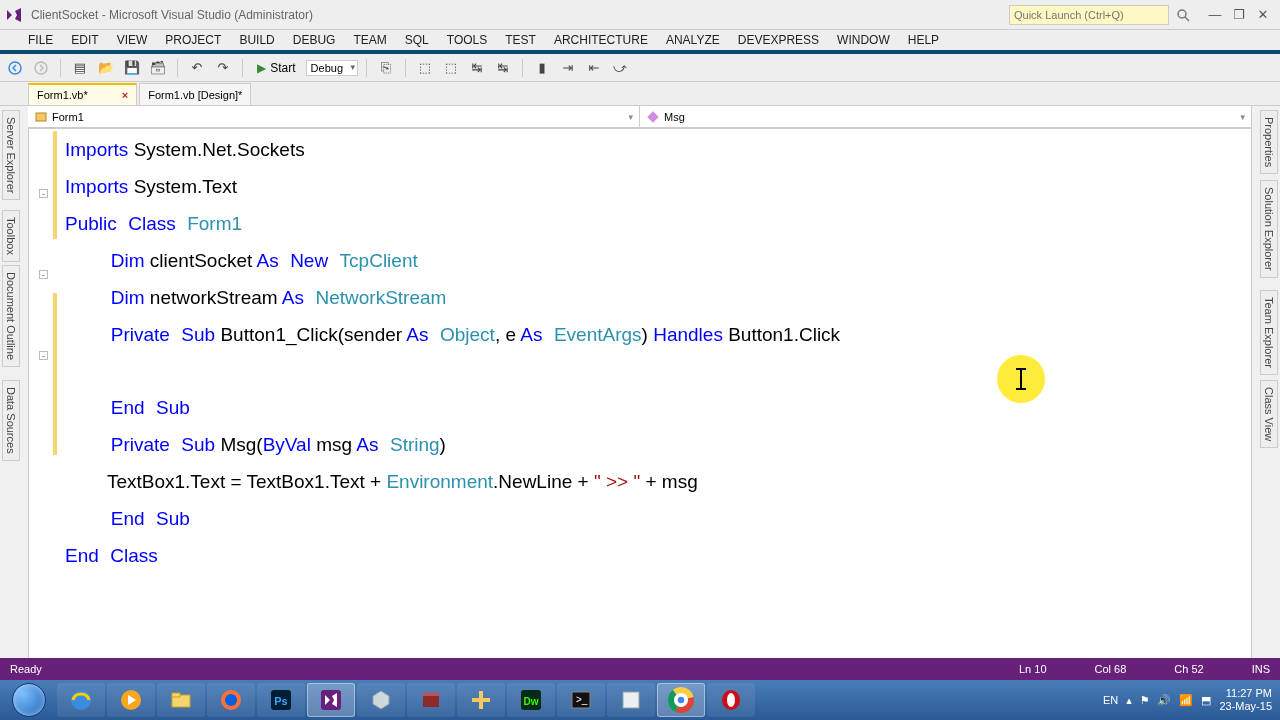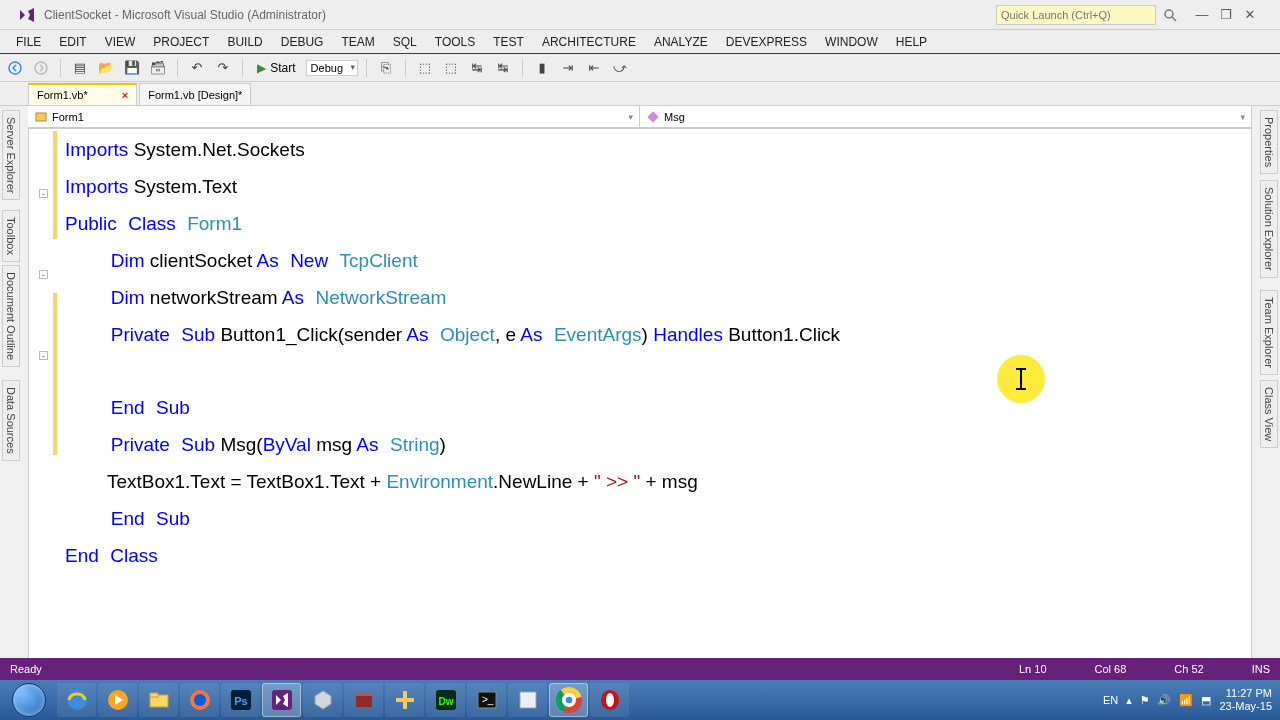--- a/index.html
+++ b/index.html
@@ -1,27 +1,27 @@
 <!DOCTYPE html>
 <html><head>
 <meta charset="utf-8">
 <style>
 * { margin: 0; padding: 0; box-sizing: border-box; font-family: "Segoe UI", Tahoma, sans-serif; }
 body { width: 1280px; height: 720px; overflow: hidden; background: #f0f0f0; position: relative; }
 
 
-.titlebar { height: 30px; background: #eee; display: flex; align-items: center; padding: 0 18px; border-bottom: 1px solid #ccc; }
+.titlebar { height: 30px; background: #eee; display: flex; align-items: center; padding: 0 5px; border-bottom: 1px solid #ccc; }
 .titlebar .logo { width: 18px; height: 18px; margin-right: 8px; display:inline-flex; }
 .titlebar .title { font-size: 12px; color: #666; flex:1; }
 .titlebar .search { width: 160px; height: 20px; border: 1px solid #ccc; font-size: 11px; padding: 0 4px; color:#888; background:#fef9c3; margin-right:4px;}
 .titlebar .winbtn { width: 24px; height: 20px; display:inline-flex; align-items:center; justify-content:center; color:#555; font-size:13px; }
 .searchicon{width:20px;height:20px;display:inline-flex;align-items:center;justify-content:center;color:#777;margin-right:10px;}
 
 
-.menubar { height: 24px; background: #eee; display: flex; align-items: center; padding: 0 8px; gap: 2px; border-bottom:1px solid #0c4a6e;}
+.menubar { height: 24px; background: #eee; display: flex; align-items: center; padding: 0 20px; gap: 2px; border-bottom:4px solid #0c4a6e;}
 .menubar .item { font-size: 12px; padding: 2px 8px; color: #222; cursor: default; }
 
 
 .toolbar { height: 28px; background: #eee; display: flex; align-items: center; padding: 0 4px; gap: 4px; border-bottom: 1px solid #ccc; }
 .toolbar .btn { width: 22px; height: 22px; display:inline-flex; align-items:center; justify-content:center; color:#444; font-size:13px;}
 .toolbar .sep { width: 1px; height: 18px; background: #ccc; margin: 0 4px; }
 .toolbar .start { display:flex; align-items:center; gap:4px; padding:0 6px; font-size:12px;}
 .toolbar .start .tri{color:#388a34;}
 .toolbar .combo { border:1px solid #ccc; background:#fff; font-size:11px; padding:1px 14px 1px 4px; position:relative;}
 .toolbar .combo::after{content:"▾"; position:absolute; right:2px; top:1px; font-size:9px; color:#666;}
@@ -72,21 +72,21 @@
 .zoomrow .zoom{width:60px;}
 .zoomrow .scroll{flex:1;height:14px;background:#f5f5f5;border:1px solid #ddd;position:relative;margin:0 4px;}
 .zoomrow .scroll .thumb{position:absolute;left:0;top:0;bottom:0;width:40px;background:#ccc;}
 .vsstatus{position:absolute;left:0;right:0;bottom:40px;height:22px;background:#68217a;color:#fff;display:flex;align-items:center;padding:0 10px;font-size:11px;justify-content:space-between;margin-top:15px;}
 .vsstatus .right{display:flex;gap:48px;}
 
 
 .taskbar{position:absolute;left:0;right:0;bottom:0;height:40px;background:linear-gradient(#4a7db8,#2a5a96);display:flex;align-items:center;padding:0 2px;}
 .taskbar .start{width:54px;height:40px;display:flex;align-items:center;justify-content:center;}
 .orb{width:34px;height:34px;border-radius:50%;background:radial-gradient(circle at 30% 30%,#7cc0ff,#1a5fb4);border:1px solid #0a3d7a;box-shadow:inset 0 0 6px rgba(255,255,255,.6);position:relative;}
-.tbicon{width:39px;height:34px;margin:0 1px;border-radius:3px;display:flex;align-items:center;justify-content:center;background:rgba(255,255,255,.08);}
+.tbicon{width:48px;height:34px;margin:0 1px;border-radius:3px;display:flex;align-items:center;justify-content:center;background:rgba(255,255,255,.08);}
 .tbicon.active{background:rgba(255,255,255,.25);box-shadow:inset 0 0 0 1px rgba(255,255,255,.4);}
 .tray{margin-left:auto;display:flex;align-items:center;gap:8px;color:#fff;font-size:11px;padding-right:6px;}
 .tray .clock{text-align:right;line-height:13px;}
 
 svg{display:block;}
 </style>
 </head>
 <body>
 
 <div class="titlebar">

